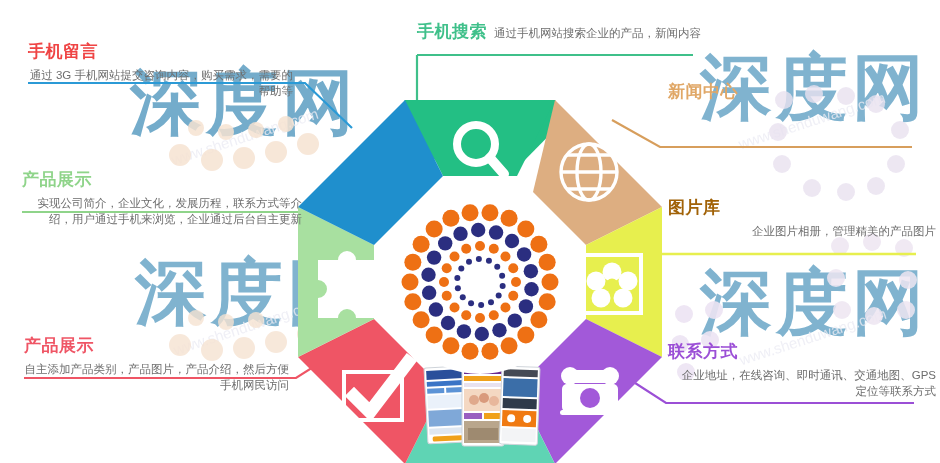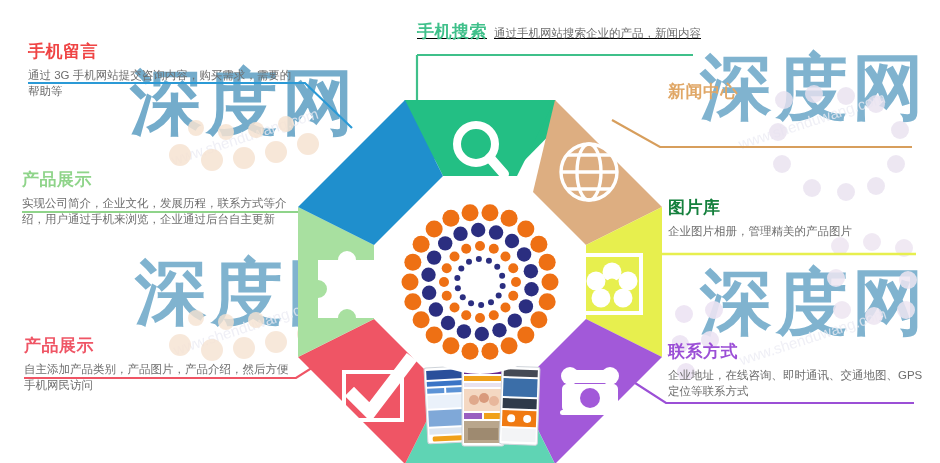--- a/index.html
+++ b/index.html
@@ -16,21 +16,21 @@
   .wm-url{font-size:15px;color:#ececf4;font-weight:normal;}
   .wm-dots{position:absolute;pointer-events:none;}
 
   
   #wheel{position:absolute;left:298px;top:100px;width:364px;height:364px;}
   #wheel svg{display:block;}
 
   
   .callout{position:absolute;}
   .co-title{font-size:17px;font-weight:bold;line-height:20px;margin:0 0 5px 0;letter-spacing:.5px;}
-  .co-desc{font-size:11.5px;line-height:16px;color:#6d6d6d;margin:0;}
+  .co-desc{font-size:11.5px;line-height:16px;color:#6d6d6d;margin:0;text-align:right;}
   .co-inline{display:flex;align-items:baseline;gap:7px;}
   .co-inline .co-title{margin:0;}
   .co-inline .co-desc{margin:0;}
 
   
   #connectors{position:absolute;left:0;top:0;width:940px;height:463px;pointer-events:none;}
 </style>
 </head>
 <body>
 
@@ -330,31 +330,31 @@
   <div class="callout" style="left:22px;top:170px;width:280px;">
     <div class="co-title" style="color:#8fd48a;">产品展示</div>
     <div class="co-desc">实现公司简介，企业文化，发展历程，联系方式等介绍，用户通过手机来浏览，企业通过后台自主更新</div>
   </div>
 
   <div class="callout" style="left:24px;top:336px;width:265px;">
     <div class="co-title" style="color:#ef5565;">产品展示</div>
     <div class="co-desc">自主添加产品类别，产品图片，产品介绍，然后方便手机网民访问</div>
   </div>
 
-  <div class="callout co-inline" style="left:417px;top:22px;width:400px;text-decoration:underline;">
+  <div class="callout co-inline" style="left:417px;top:22px;width:400px;">
     <div class="co-title" style="color:#3fc08a;">手机搜索</div>
     <div class="co-desc">通过手机网站搜索企业的产品，新闻内容</div>
   </div>
 
   <div class="callout" style="left:668px;top:62px;width:268px;">
     <div class="co-title" style="color:#e0a766;margin-top:20px;">新闻中心</div>
   </div>
 
   <div class="callout" style="left:668px;top:198px;width:268px;">
-    <div class="co-title" style="color:#15803d;">图片库</div>
+    <div class="co-title" style="color:#a16207;">图片库</div>
     <div class="co-desc">企业图片相册，管理精美的产品图片</div>
   </div>
 
   <div class="callout" style="left:668px;top:342px;width:268px;">
     <div class="co-title" style="color:#9b4fd6;">联系方式</div>
     <div class="co-desc">企业地址，在线咨询、即时通讯、交通地图、GPS 定位等联系方式</div>
   </div>
 
 </div>
 

